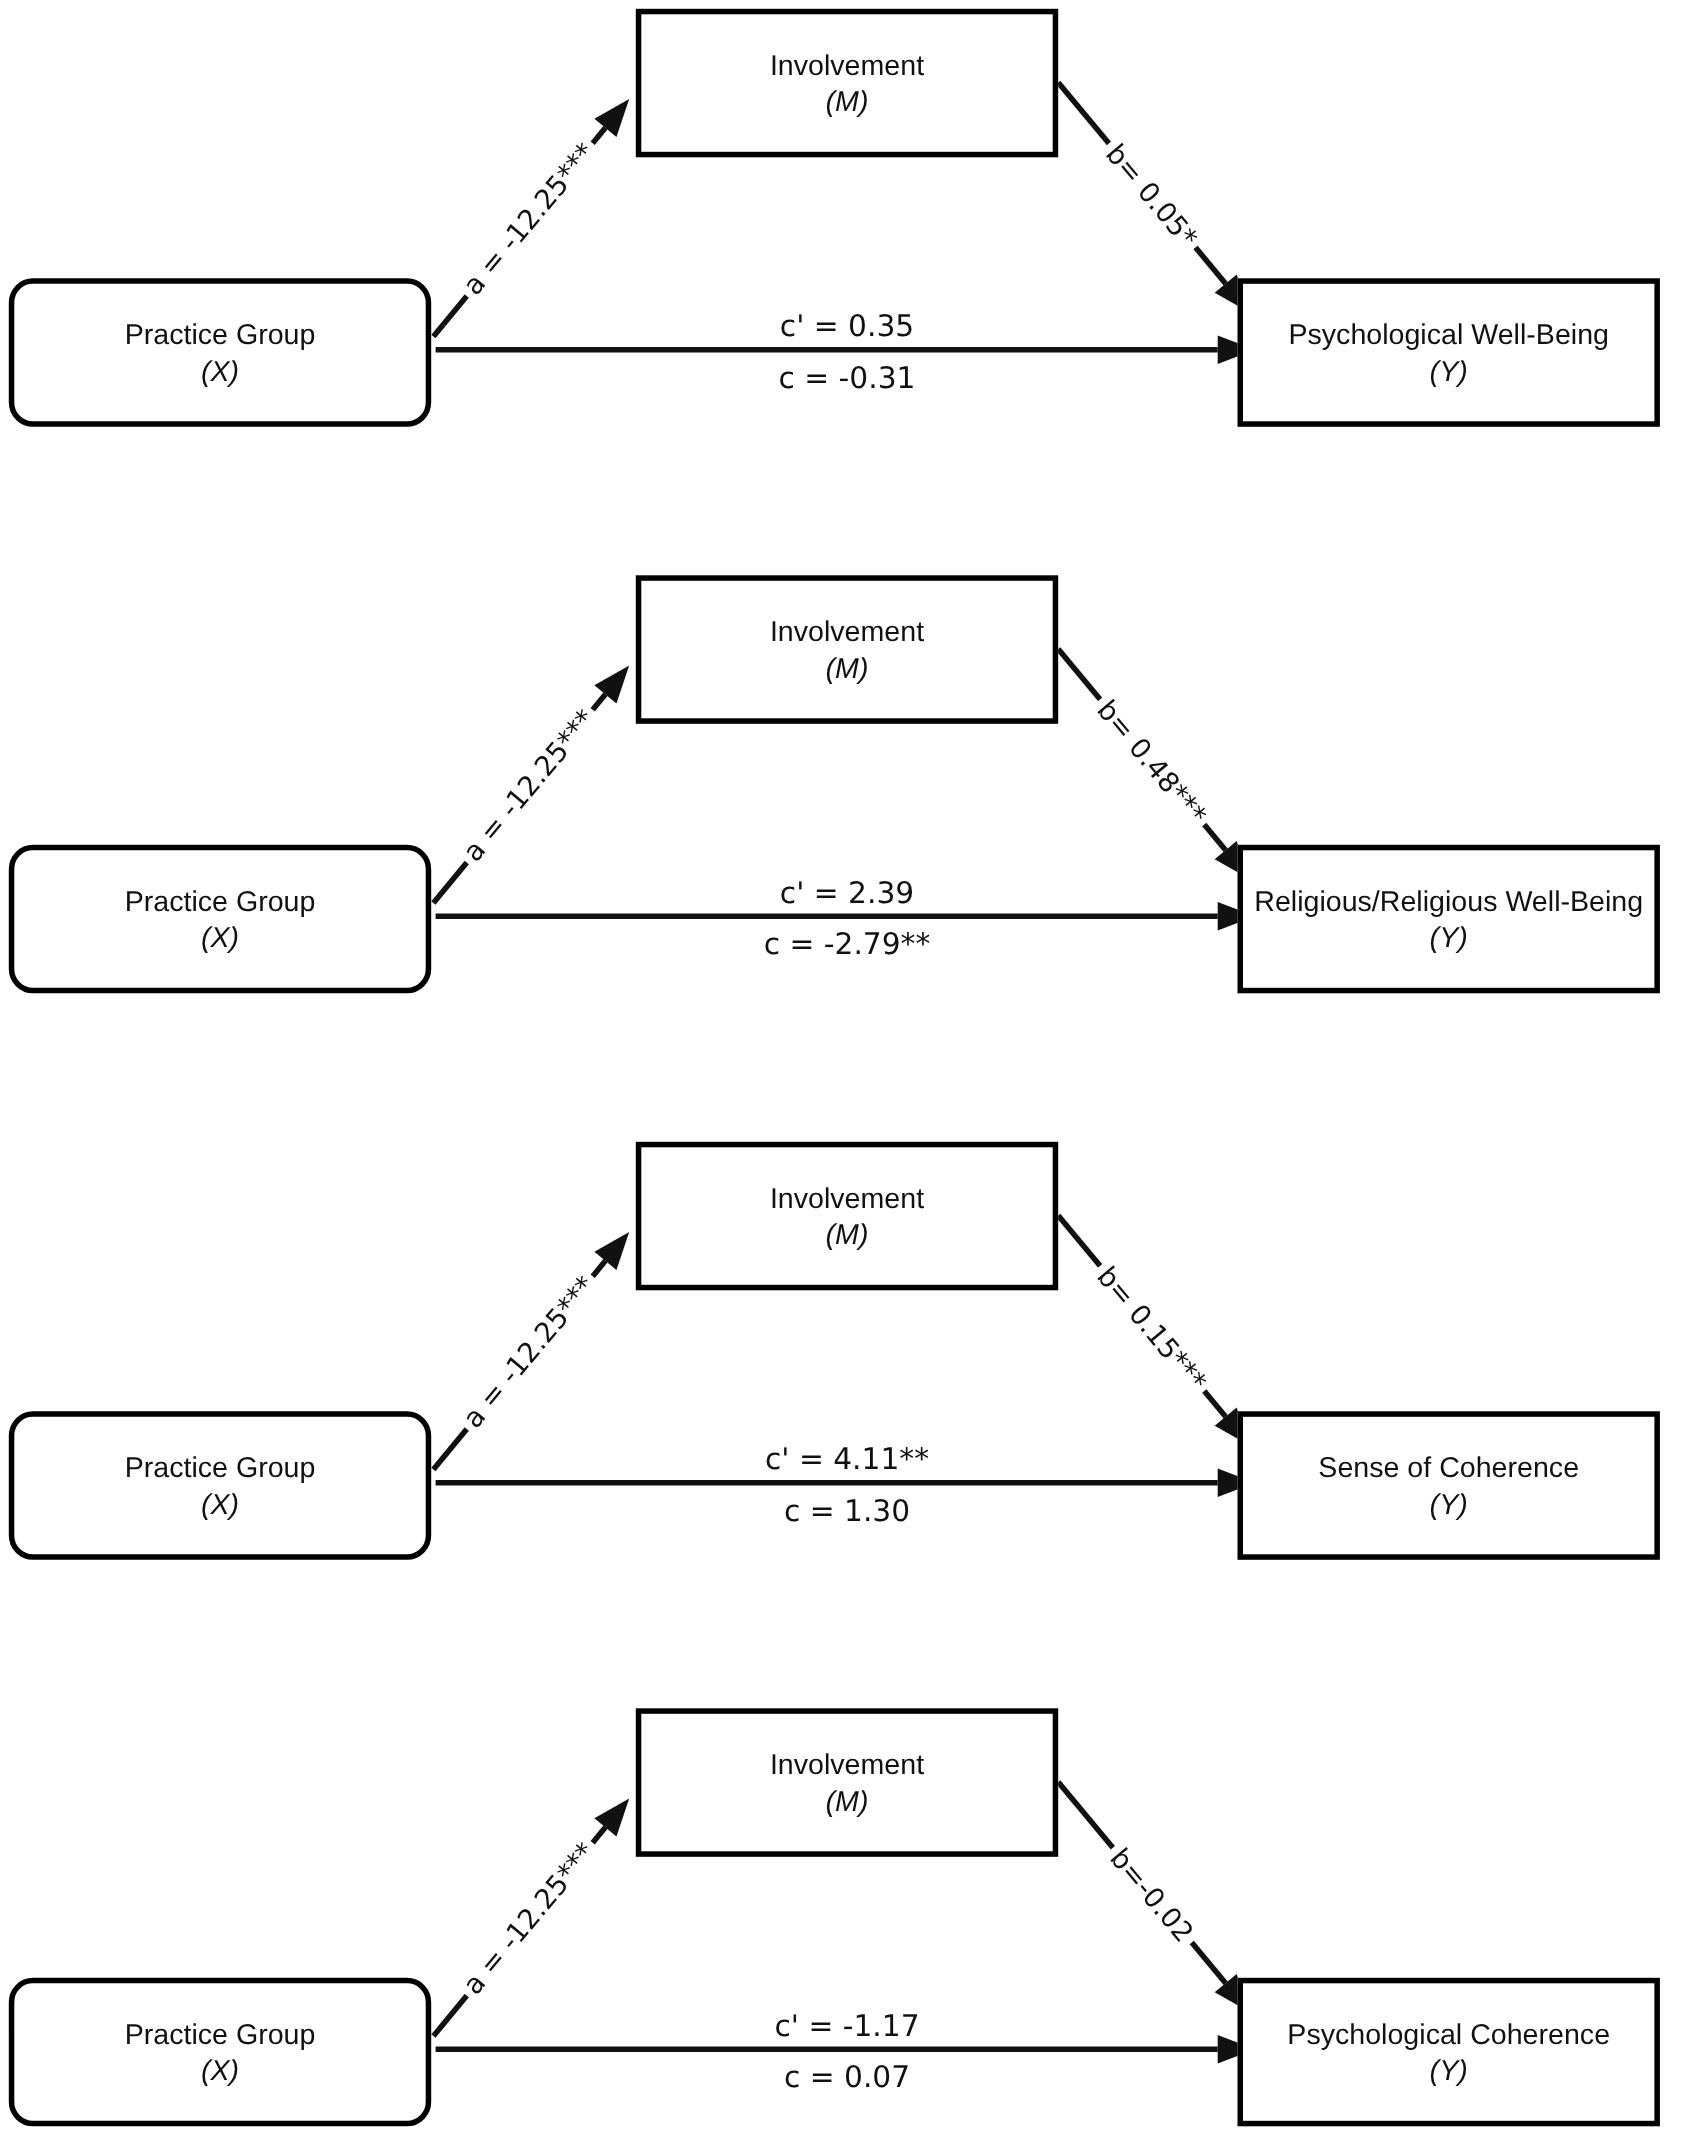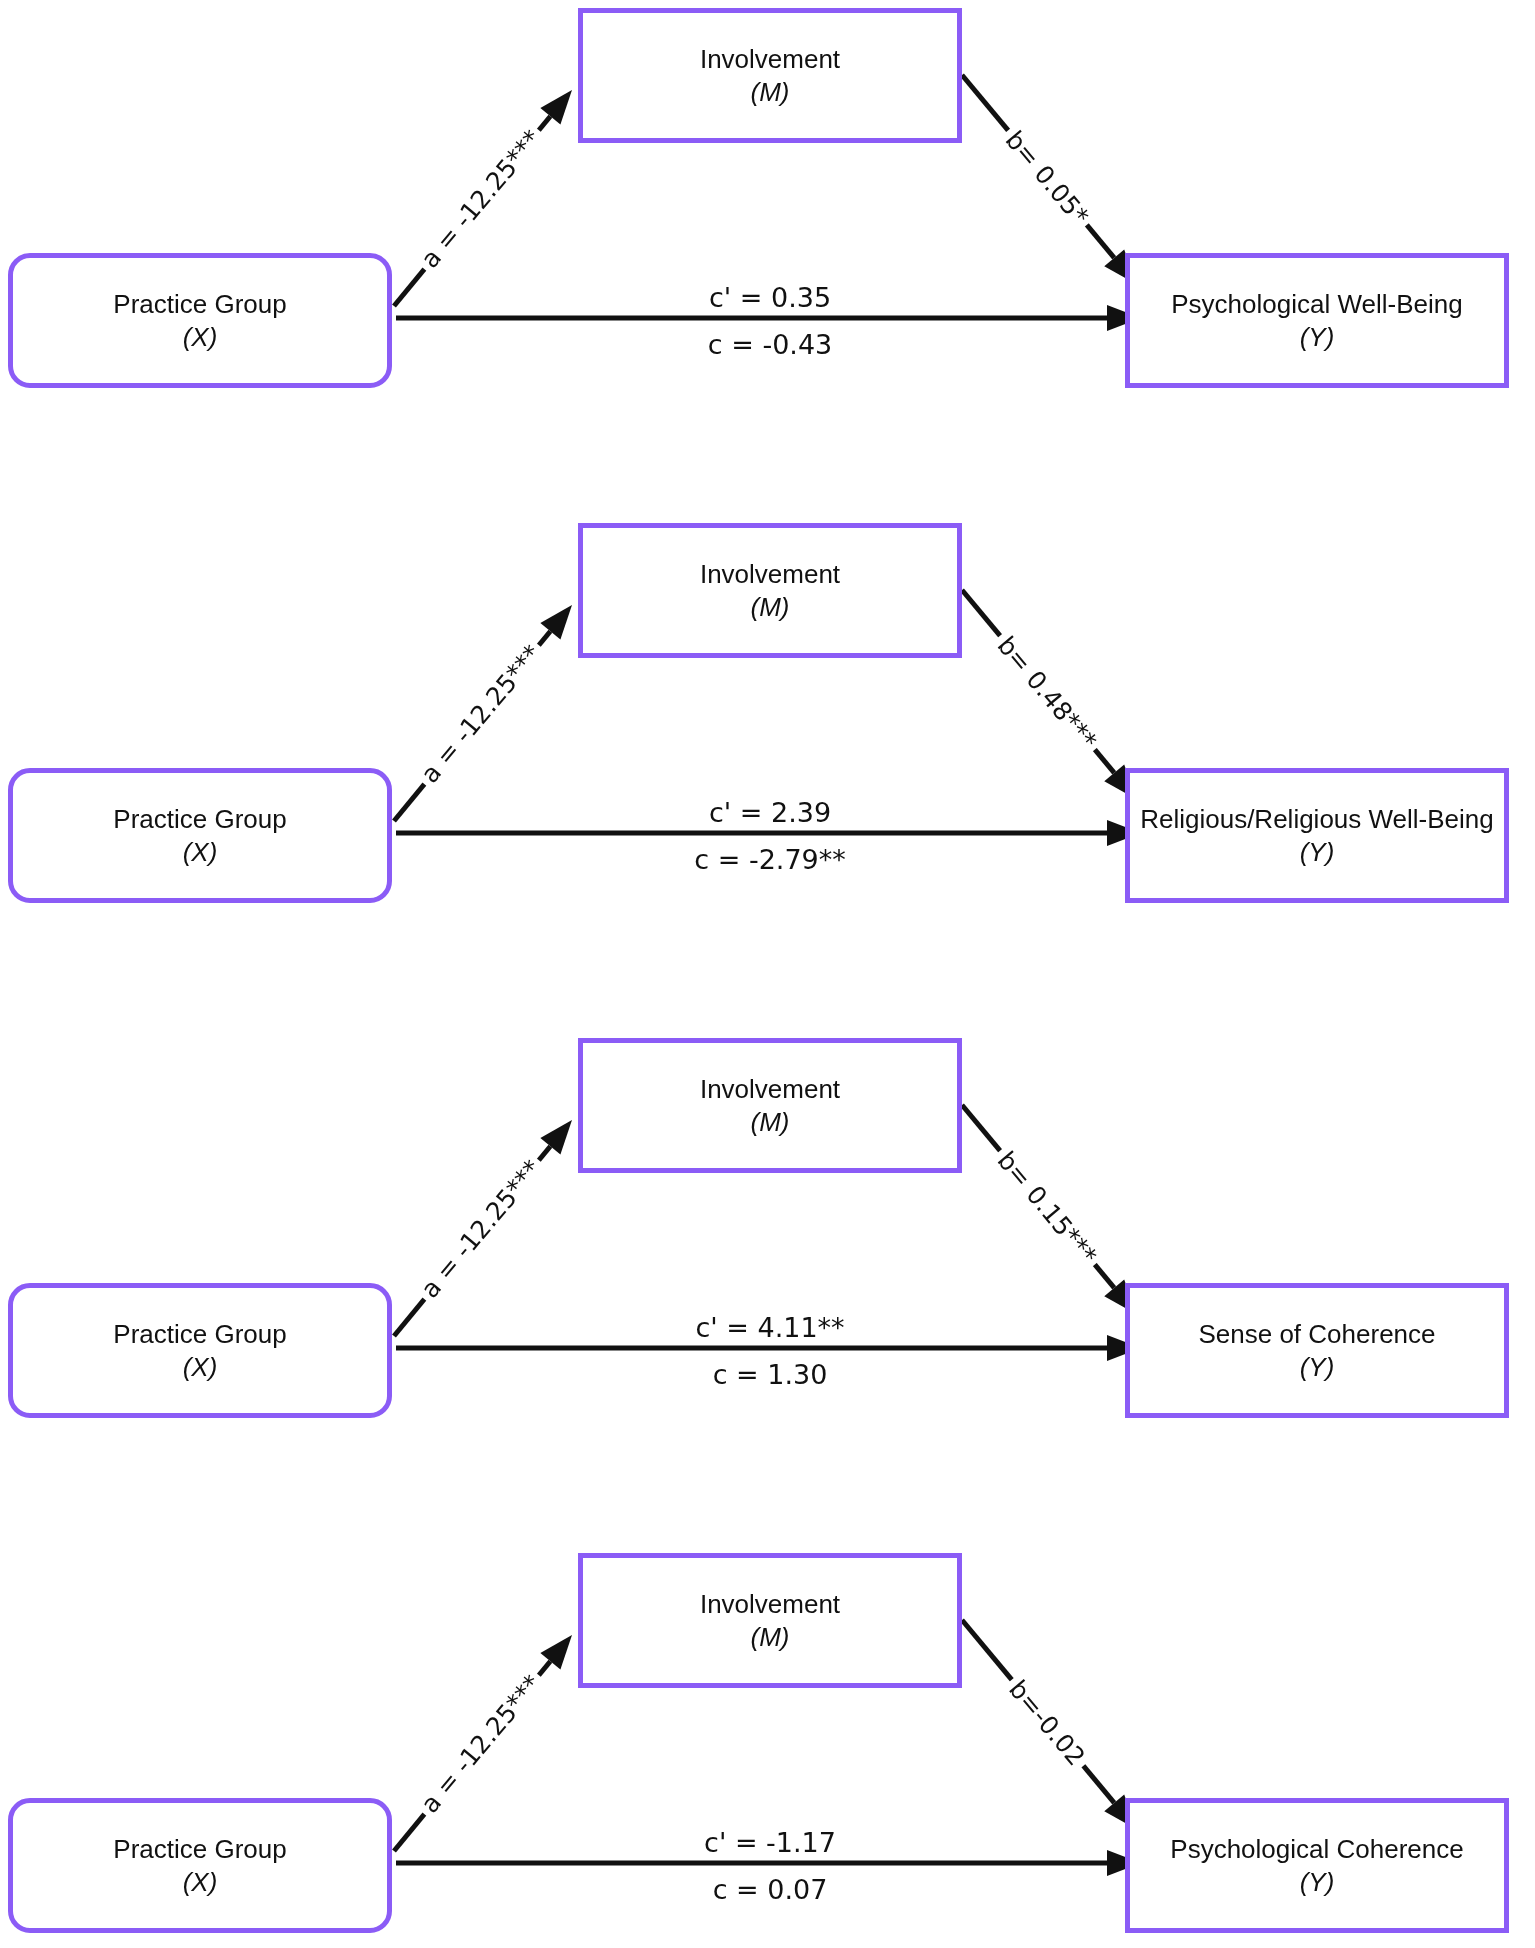--- a/index.html
+++ b/index.html
@@ -15,21 +15,21 @@
   .panel {
     position: absolute;
     left: 0;
     width: 1535px;
     height: 390px;
   }
   .box {
     position: absolute;
     width: 384px;
     height: 135px;
-    border: 5px solid #8b5cf6;
+    border: 5px solid #000000;
     box-sizing: border-box;
     background: #ffffff;
     display: flex;
     flex-direction: column;
     justify-content: center;
     align-items: center;
     font-size: 26px;
     line-height: 1.25;
     text-align: center;
     z-index: 2;
@@ -105,21 +105,21 @@
     </div>
 
     <div class="box outcome">
       <div>Psychological Well-Being</div>
       <div class="sym">(Y)</div>
     </div>
 
     <div class="plabel lbl-a">a = -12.25***</div>
     <div class="plabel lbl-b">b= 0.05*</div>
     <div class="plabel lbl-cp">c' = 0.35</div>
-    <div class="plabel lbl-c">c = -0.43</div>
+    <div class="plabel lbl-c">c = -0.31</div>
   </div>
 
   <div class="panel" style="top: 523px;">
     <svg class="arrows" viewBox="0 0 1535 390" xmlns="http://www.w3.org/2000/svg">
         <g>
           <line x1="394" y1="298" x2="550.3774387628353" y2="108.23861363611005" stroke="#111111" stroke-width="5"></line>
           <polygon points="572,82 560.409849858995,116.50606352090834 540.3450276666755,99.97116375131175" fill="#111111"></polygon>
         </g>
         <g>
           <line x1="962" y1="67" x2="1114.2460301498716" y2="249.87023161679963" stroke="#111111" stroke-width="5"></line>

